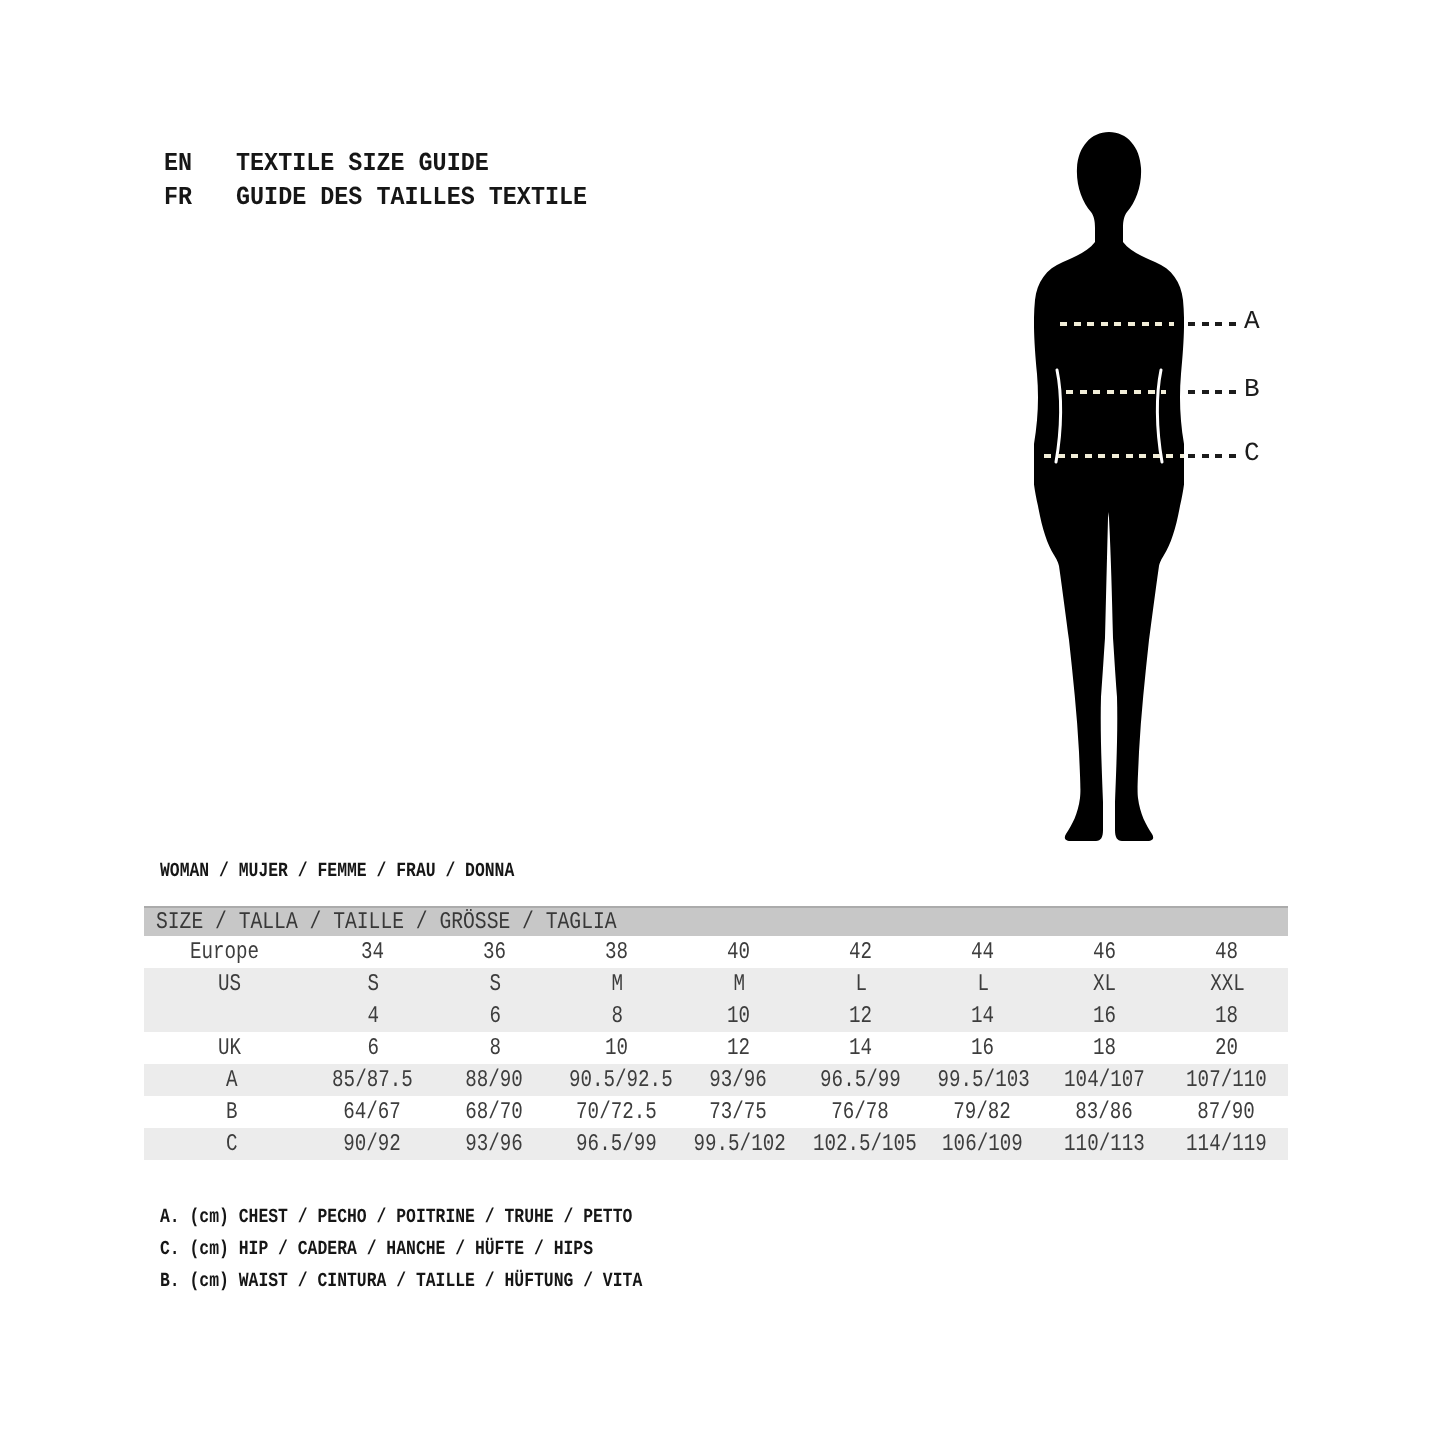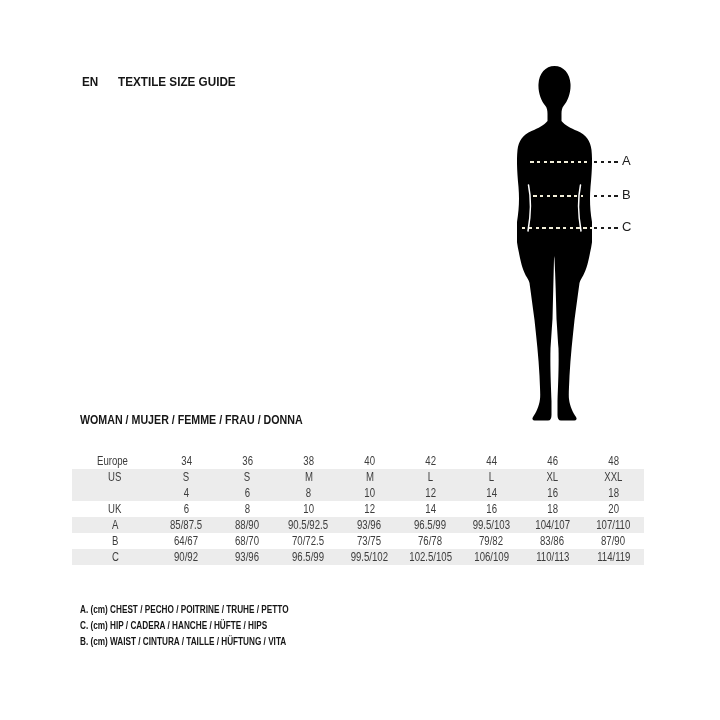--- a/index.html
+++ b/index.html
@@ -1,17 +1,17 @@
 <!DOCTYPE html>
 <html><head>
 <meta charset="utf-8">
 <style>
   html,body{margin:0;padding:0;}
   #page{position:relative;width:720px;height:720px;background:#ffffff;overflow:hidden;
-        font-family:Liberation Sans, sans-serif;color:#161616;}
+        font-family:Liberation Mono, monospace;color:#161616;}
 
   
   .cx{display:inline-block;transform:scaleX(0.8);transform-origin:center center;white-space:nowrap;}
   .cx.left{transform-origin:left center;}
 
   
   #lang-list{position:absolute;left:82px;top:74px;font-weight:bold;font-size:13px;line-height:16.6px;}
   .lang-row{display:flex;}
   .lang-code{width:36px;}
   .lang-code .cx,.lang-label .cx{transform:scaleX(0.9);}
@@ -28,21 +28,21 @@
   #dash-b-body{left:533px;top:195px;width:50px;}
   #dash-b-ext{left:594px;top:195px;width:24px;}
   #dash-c-body{left:522px;top:227px;width:70px;}
   #dash-c-ext{left:594px;top:227px;width:24px;}
   .marker{position:absolute;left:622px;font-size:13px;color:#1c1c1c;}
   #marker-a{top:153px;}
   #marker-b{top:187px;}
   #marker-c{top:219px;}
 
   
-  #category-title{position:absolute;left:80px;top:412px;font-weight:bold;font-size:13px;}
+  #category-title{position:absolute;left:80px;top:431px;font-weight:bold;font-size:10px;}
   #category-title .cx{transform:scaleX(0.82);}
 
   
   #size-table{position:absolute;left:72px;top:453px;width:572px;font-size:12px;color:#3d3d3d;}
   #table-header{height:15px;line-height:15px;background:var(--hdr-bg);border-top:1px solid #ababab;
                 padding-left:6px;box-sizing:border-box;color:#383838;}
   #table-header .cx{transform:scaleX(0.82);}
   .trow{display:grid;grid-template-columns:84px repeat(8,61px);height:16px;line-height:16px;}
   .trow.shaded{background:var(--row-shade);}
   .tcell{text-align:center;overflow:visible;}
@@ -54,20 +54,24 @@
 </style>
 </head>
 <body>
 
 <div id="page" style="--dash-body: #f1edd7; --dash-out: #1c1c1c; --hdr-bg: #c7c7c7; --row-shade: #ececec; background: rgb(255, 255, 255);">
 
   <div id="lang-list">
       <div class="lang-row">
         <div class="lang-code"><span class="cx left">EN</span></div>
         <div class="lang-label"><span class="cx left">TEXTILE SIZE GUIDE</span></div>
+      </div>
+      <div class="lang-row">
+        <div class="lang-code"><span class="cx left">FR</span></div>
+        <div class="lang-label"><span class="cx left">GUIDE DES TAILLES TEXTILE</span></div>
       </div>
     </div>
 
   <svg id="silhouette" viewBox="0 0 150 710" xmlns="http://www.w3.org/2000/svg" aria-hidden="true">
     <path fill="#000000" d="
       M 75 0
       C 93 0 106 15 107 36
       C 108 53 102 70 93 80
       C 90 84 89 89 89 96
       L 89 110
@@ -127,20 +131,23 @@
 
   <div id="dash-c-body" class="dash body"></div>
   <div id="dash-c-ext" class="dash ext"></div>
   <span id="marker-c" class="marker">C</span>
 
   <div id="category-title">
     <span class="cx left">WOMAN / MUJER / FEMME / FRAU / DONNA</span>
   </div>
 
   <div id="size-table">
+    <div id="table-header">
+      <span class="cx left">SIZE / TALLA / TAILLE / GRÖSSE / TAGLIA</span>
+    </div>
     <div id="table-rows">
         <div class="trow">
           <div class="tcell tlabel"><span class="cx left">Europe</span></div>
           <div class="tcell"><span class="cx">34</span></div>
           <div class="tcell"><span class="cx">36</span></div>
           <div class="tcell"><span class="cx">38</span></div>
           <div class="tcell"><span class="cx">40</span></div>
           <div class="tcell"><span class="cx">42</span></div>
           <div class="tcell"><span class="cx">44</span></div>
           <div class="tcell"><span class="cx">46</span></div>

